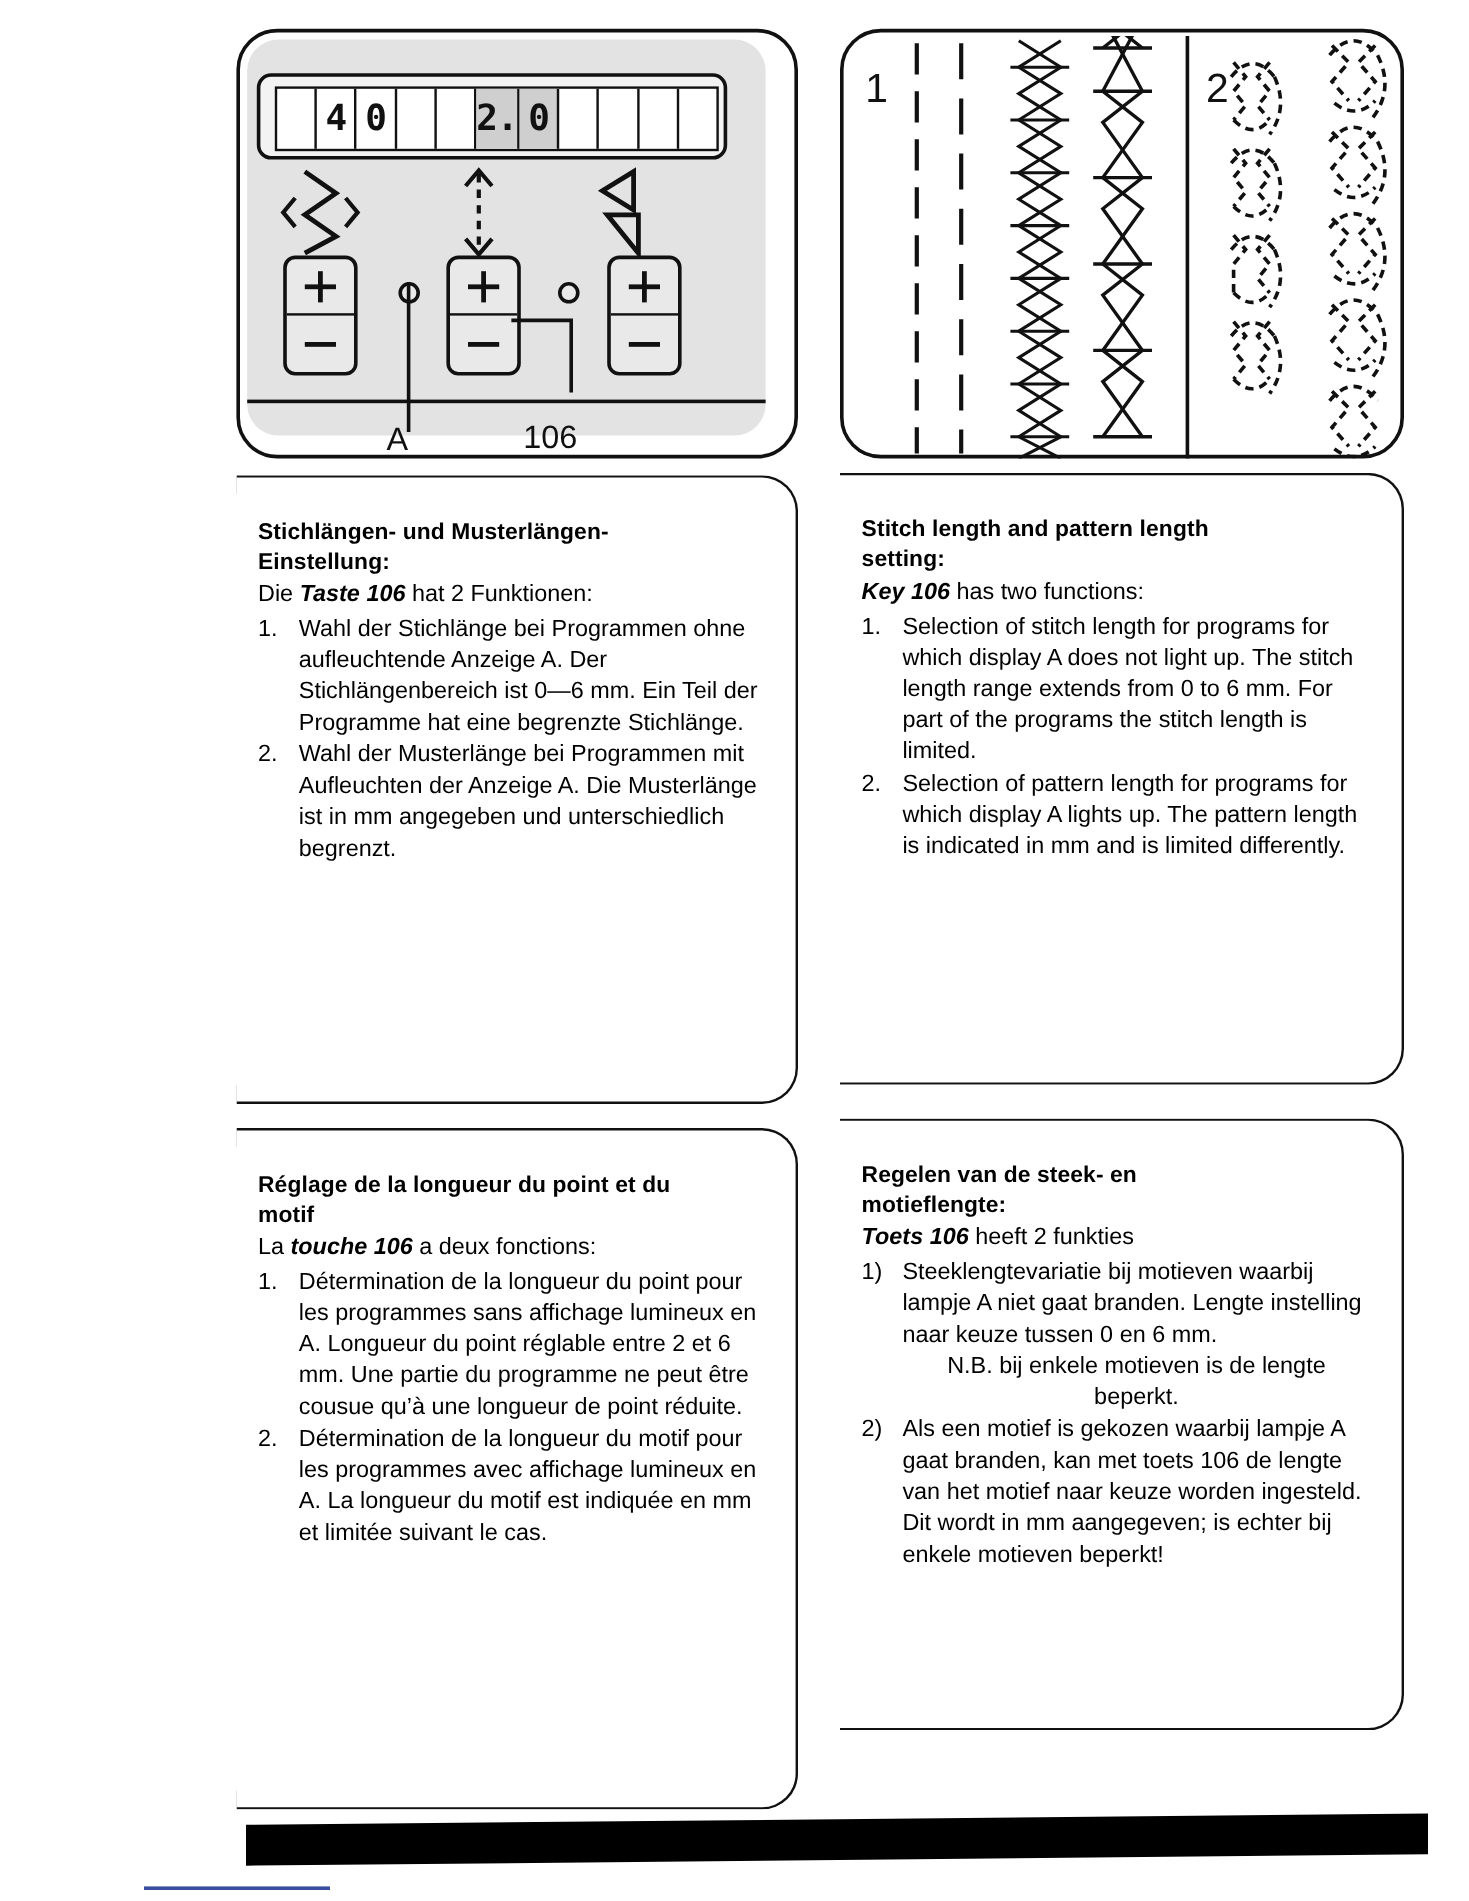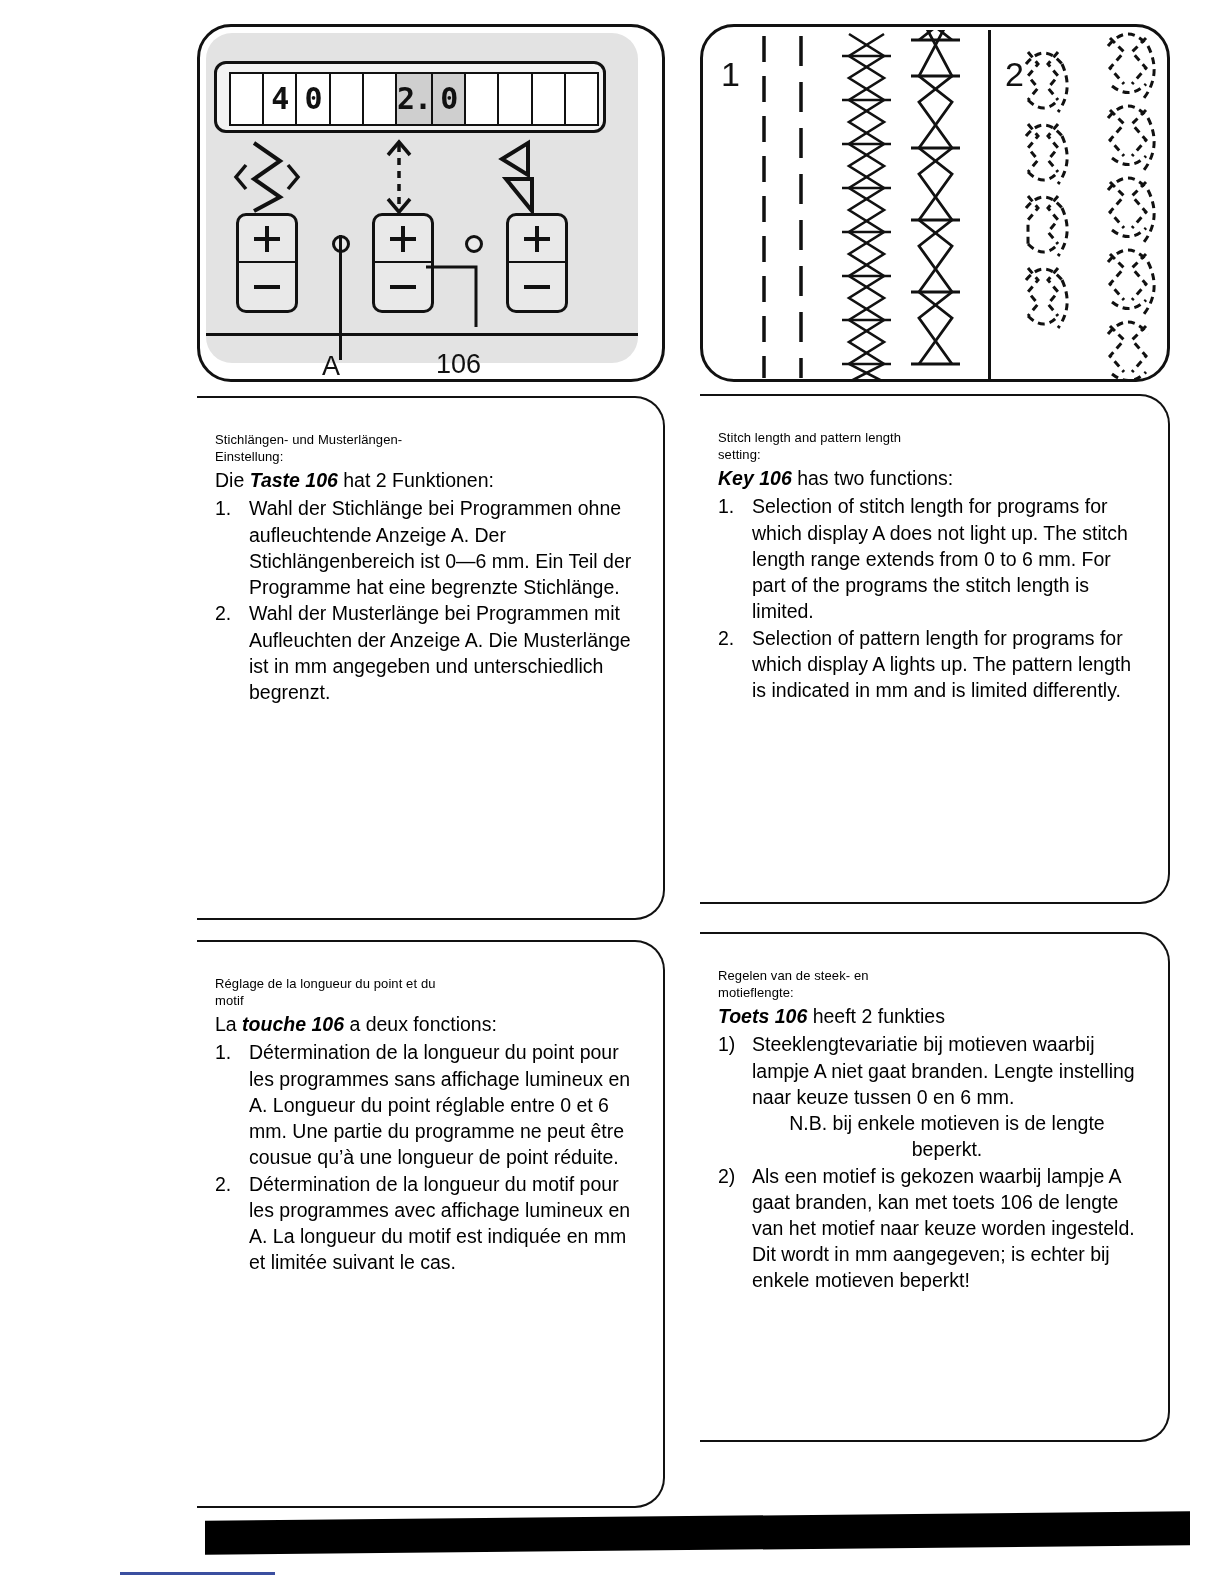--- a/index.html
+++ b/index.html
@@ -85,21 +85,21 @@
 
   
   .textpanel{
     position:absolute;box-sizing:border-box;
     border:2px solid #111;border-left:none;
     border-radius:0 30px 30px 0;
     background:#fff;
   }
   .textpanel .inner{padding:34px 26px 20px 18px;}
   .tp-title{
-    font-weight:400;font-size:13px;line-height:1.26;margin:0 0 1px 0;
+    font-weight:700;font-size:19px;line-height:1.26;margin:0 0 1px 0;
     letter-spacing:.1px;
   }
   .tp-lead{font-size:19.5px;line-height:1.32;margin:2px 0 2px 0;}
   .tp-lead b{font-style:italic;font-weight:700;margin-top:33px;}
   ol.tp-list{margin:0;padding:0;list-style:none;}
   ol.tp-list li{
     font-size:19.5px;line-height:1.345;margin:0 0 0 0;
     padding-left:34px;position:relative;
   }
   ol.tp-list li .mark{position:absolute;left:0;top:0;}
@@ -346,21 +346,21 @@
 </div>
 
 <div class="textpanel" style="left:197px;top:940px;width:468px;height:568px;">
   <div class="inner">
     <div class="tp-title">Réglage de la longueur du point et du</div>
     <div class="tp-title">motif</div>
     <p class="tp-lead">
       <span>La </span><b>touche 106</b><span> a deux fonctions:</span>
     </p>
     <ol class="tp-list">
-      <li><span class="mark">1.</span><span>Détermination de la longueur du point pour les programmes sans affichage lumineux en A. Longueur du point réglable entre 0 et 6 mm. Une partie du programme ne peut être cousue qu’à une longueur de point réduite.</span></li>
+      <li><span class="mark">1.</span><span>Détermination de la longueur du point pour les programmes sans affichage lumineux en A. Longueur du point réglable entre 2 et 6 mm. Une partie du programme ne peut être cousue qu’à une longueur de point réduite.</span></li>
       <li><span class="mark">2.</span><span>Détermination de la longueur du motif pour les programmes avec affichage lumineux en A. La longueur du motif est indiquée en mm et limitée suivant le cas.</span></li>
     </ol>
   </div>
 </div>
 
 <div class="textpanel" style="left:700px;top:932px;width:470px;height:510px;">
   <div class="inner">
     <div class="tp-title">Regelen van de steek- en</div>
     <div class="tp-title">motieflengte:</div>
     <p class="tp-lead">

